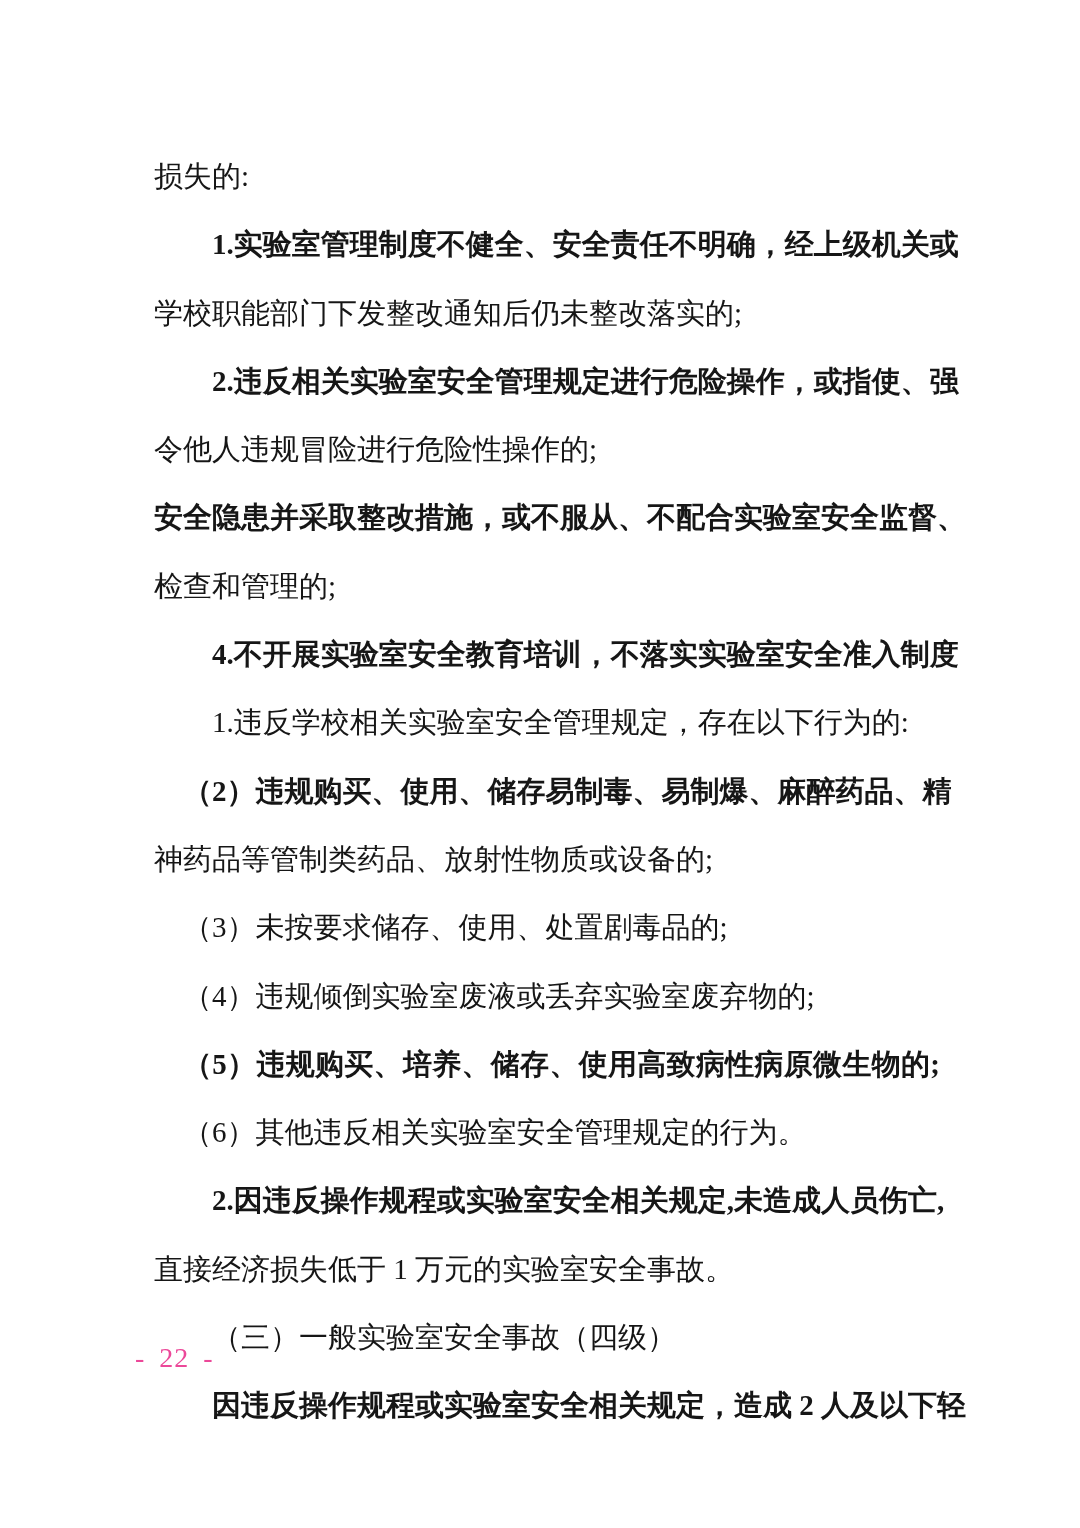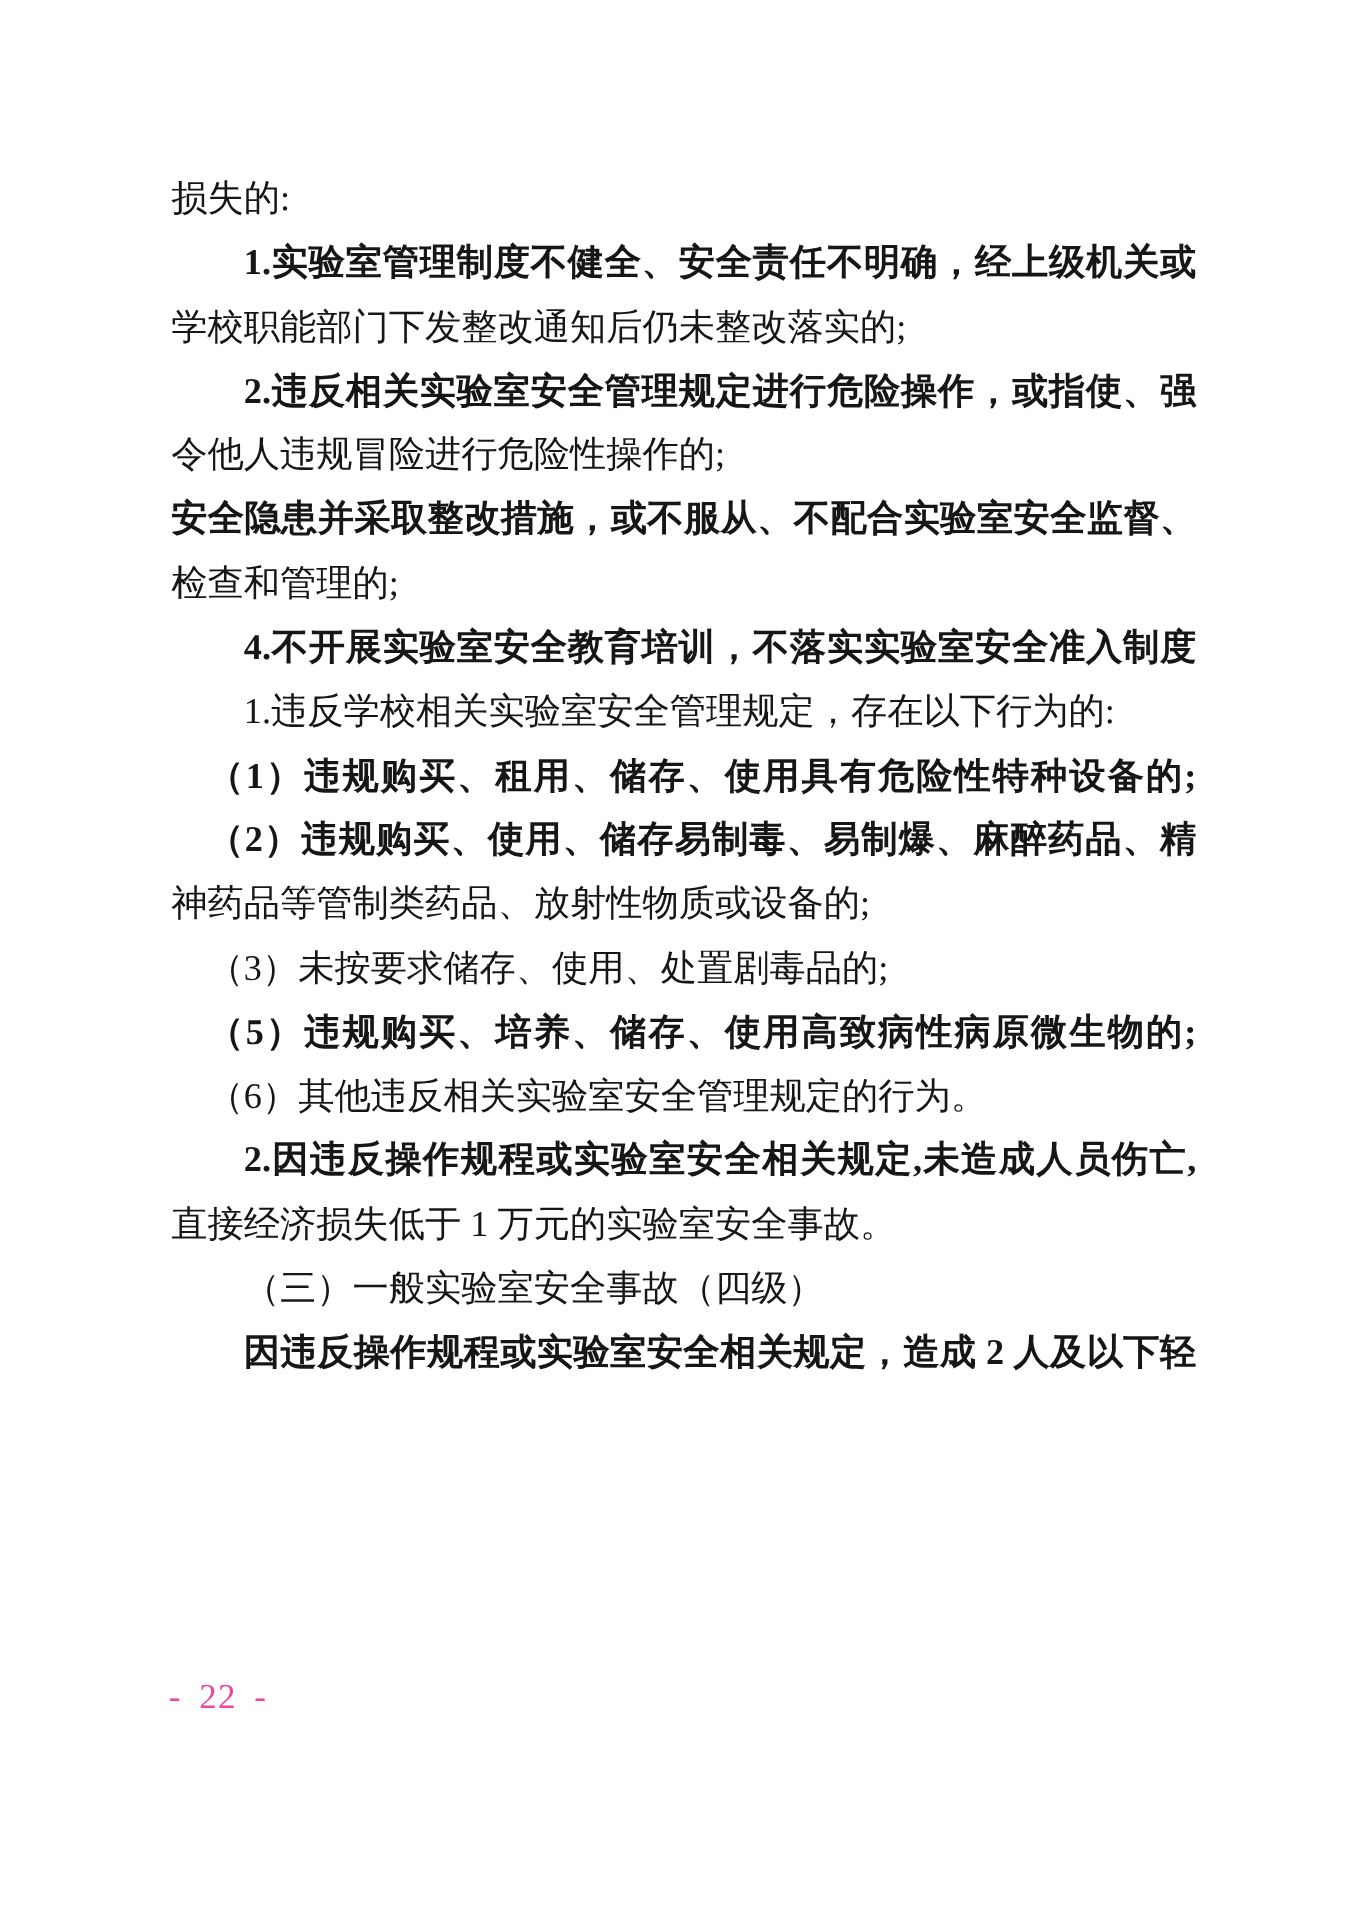--- a/index.html
+++ b/index.html
@@ -16,21 +16,21 @@
     font-family: "Liberation Serif", "DejaVu Serif", serif;
     color: #161616;
   }
   .doc-body {
     position: absolute;
     left: 137px;
     top: 134px;
     width: 820px;
   }
   .ln {
-    margin: 0;
+    margin: 17px;
     padding: 0;
     font-size: 29px;
     line-height: 51.3px;
     white-space: nowrap;
     text-align: left;
     font-weight: 400;
   }
   
   .fill {
     text-align: justify;
@@ -59,24 +59,24 @@
   <div class="doc-body">
     <p class="ln">损失的:</p>
     <p class="ln ind2 fill">1.实验室管理制度不健全、安全责任不明确，经上级机关或</p>
     <p class="ln">学校职能部门下发整改通知后仍未整改落实的;</p>
     <p class="ln ind2 fill">2.违反相关实验室安全管理规定进行危险操作，或指使、强</p>
     <p class="ln">令他人违规冒险进行危险性操作的;</p>
     <p class="ln fill">安全隐患并采取整改措施，或不服从、不配合实验室安全监督、</p>
     <p class="ln">检查和管理的;</p>
     <p class="ln ind2 fill">4.不开展实验室安全教育培训，不落实实验室安全准入制度</p>
     <p class="ln ind2">1.违反学校相关实验室安全管理规定，存在以下行为的:</p>
-    <p class="ln ind1 fill">（1）违规购买、租用、储存、使用具有危险性特种设备的;</p>
     <p class="ln ind1 fill">（2）违规购买、使用、储存易制毒、易制爆、麻醉药品、精</p>
     <p class="ln">神药品等管制类药品、放射性物质或设备的;</p>
     <p class="ln ind1">（3）未按要求储存、使用、处置剧毒品的;</p>
+    <p class="ln ind1">（4）违规倾倒实验室废液或丢弃实验室废弃物的;</p>
     <p class="ln ind1 fill">（5）违规购买、培养、储存、使用高致病性病原微生物的;</p>
     <p class="ln ind1">（6）其他违反相关实验室安全管理规定的行为。</p>
     <p class="ln ind2 fill">2.因违反操作规程或实验室安全相关规定,未造成人员伤亡,</p>
     <p class="ln">直接经济损失低于 1 万元的实验室安全事故。</p>
     <p class="ln ind2">（三）一般实验室安全事故（四级）</p>
     <p class="ln ind2 fill">因违反操作规程或实验室安全相关规定，造成 2 人及以下轻</p>
   </div>
   <div class="page-number">- 22 -</div>
 </div>
 

